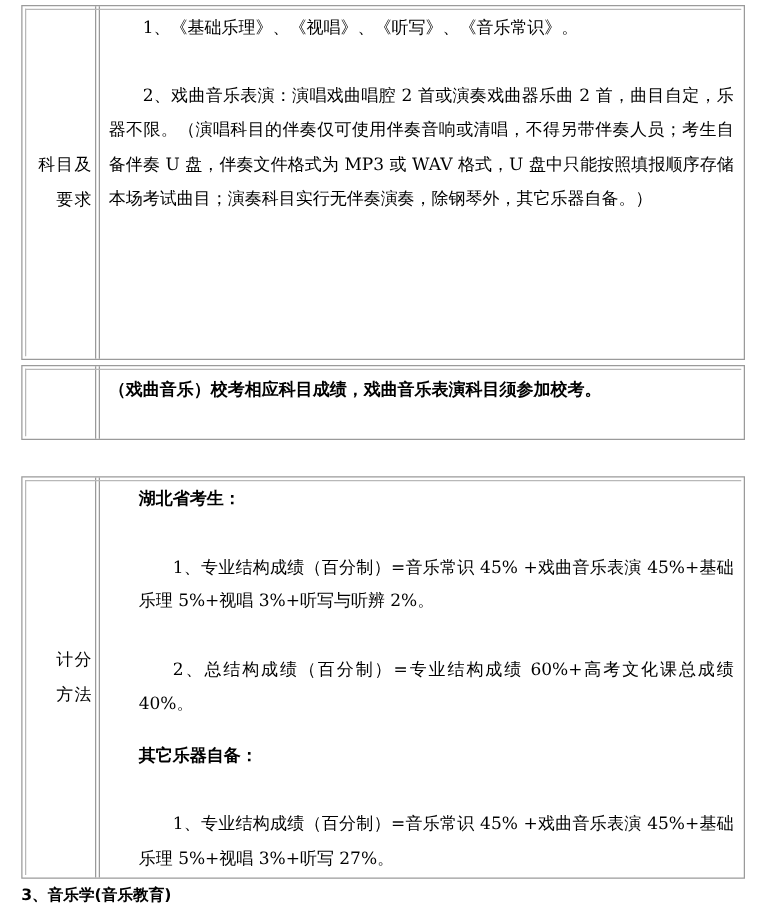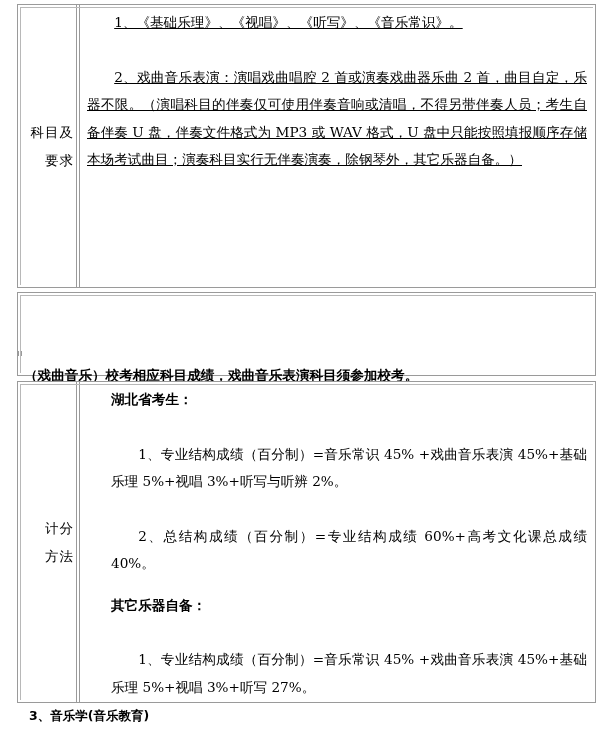--- a/index.html
+++ b/index.html
@@ -112,39 +112,38 @@
     text-indent: 2em;
     white-space: normal;
   }
   .p.noindent { text-indent: 0; }
   .p.b { font-weight: bold; }
   .gap { height: 27px; }
   .gap-sm { height: 14px; }
 
   
   #block-1 { top: 4px;   height: 284px; }
-  #block-2 { top: 292px; height: 84px; flex-direction: column;  }
+  #block-2 { top: 292px; height: 60px;  }
   #block-3 { top: 381px; height: 322px; }
 
-  #block-1 .body-cell { padding-top: 4px; text-decoration: underline; }
+  #block-1 .body-cell { padding-top: 4px; }
   #block-3 .body-cell { padding-top: 4px; margin-left: 24px; }
 
   
   .footer-note {
     position: absolute;
     left: 17px;
     top: 708px;
     font-family: "DejaVu Sans", "Liberation Sans", sans-serif;
     font-weight: bold;
     font-size: 12.5px;
     line-height: 16px;
     letter-spacing: 0px;
     color: #000000;
     white-space: nowrap;
-    margin-left: 12px;
   }
 </style>
 </head>
 <body>
 
 <div class="page">
 
   <div class="tbl" id="block-1">
     <div class="label-cell">
       <span class="lbl-line">科目及</span>

